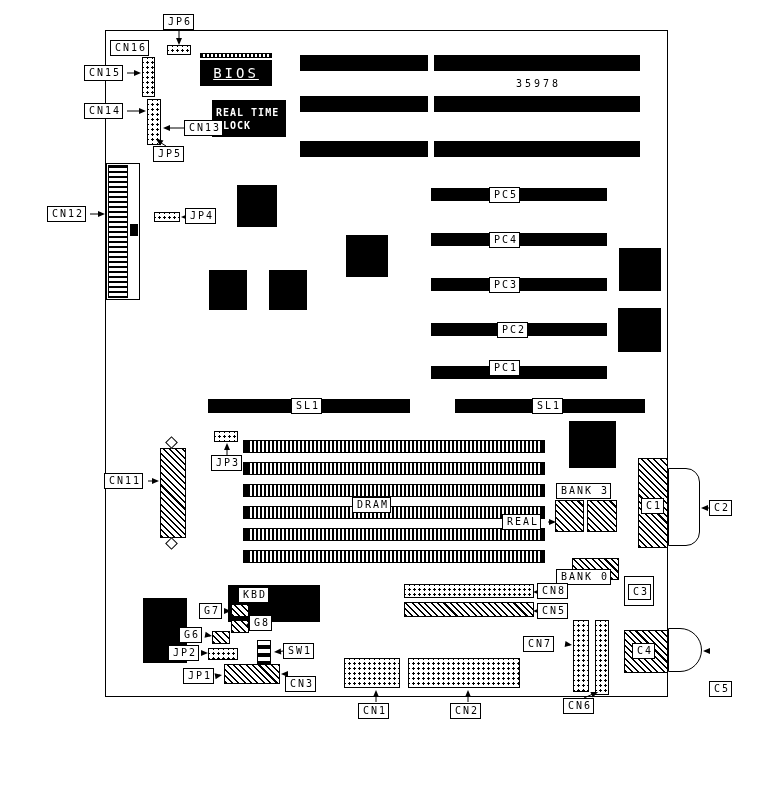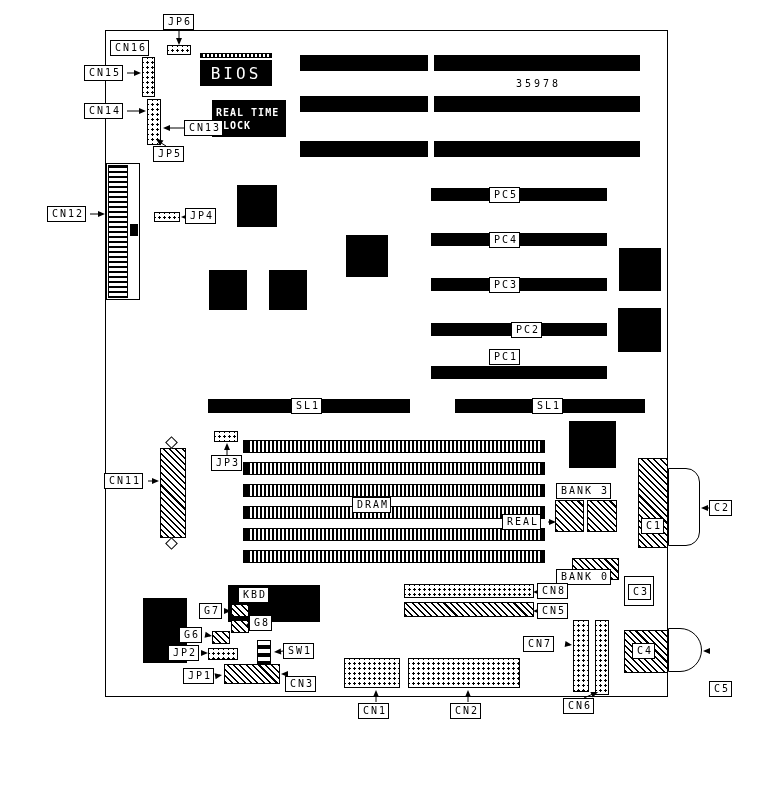--- a/index.html
+++ b/index.html
@@ -18,21 +18,21 @@
   .dots{position:absolute;border:1px solid #000;
          background-image:radial-gradient(circle,#000 1px,transparent 1.3px);
          background-size:5px 5px;background-position:2px 2px;background-color:#fff;}
   .simm{position:absolute;height:13px;border:1px solid #000;
          background:repeating-linear-gradient(90deg,#000 0 2px,#fff 2px 4px);}
   .simm::before,.simm::after{content:"";position:absolute;top:-1px;width:5px;height:13px;background:#000;}
   .simm::before{left:-1px}.simm::after{right:-1px}
   .callout{position:absolute;z-index:7;border:1px solid #000;background:#fff;
          font-size:10px;line-height:12px;letter-spacing:2px;padding:1px 1px 1px 4px;white-space:nowrap;}
   .plain{position:absolute;font-size:10px;letter-spacing:3px;}
-  .whitetext{display:flex;align-items:center;justify-content:center;color:#fff;font-size:16px;letter-spacing:3px;}
+  .whitetext{display:flex;align-items:center;justify-content:center;color:#fff;font-size:14px;letter-spacing:3px;text-decoration:underline;}
   .rtc{display:flex;flex-direction:column;align-items:flex-start;justify-content:center;
          color:#fff;font-weight:bold;font-size:10px;line-height:13px;letter-spacing:1px;padding-left:4px;}
   .dip{position:absolute;border:1px solid #000;
          background:repeating-linear-gradient(180deg,#fff 0 4px,#000 4px 8px);}
   .port{position:absolute;border:1px solid #000;background:#fff;}
   .diamond{position:absolute;width:9px;height:9px;border:1px solid #000;background:#fff;transform:rotate(45deg);}
   .leaders{position:absolute;left:0;top:0;z-index:6;pointer-events:none;}
   .leaders line{stroke:#000;stroke-width:1;}
   .leaders polygon{fill:#000;}
 </style>
@@ -232,31 +232,31 @@
   <div class="callout" style="left:110px;top:40px">CN16</div>
   <div class="callout" style="left:84px;top:65px">CN15</div>
   <div class="callout" style="left:84px;top:103px">CN14</div>
   <div class="callout" style="left:184px;top:120px">CN13</div>
   <div class="callout" style="left:153px;top:146px">JP5</div>
   <div class="callout" style="left:47px;top:206px">CN12</div>
   <div class="callout" style="left:185px;top:208px">JP4</div>
   <div class="callout" style="left:489px;top:187px">PC5</div>
   <div class="callout" style="left:489px;top:232px">PC4</div>
   <div class="callout" style="left:489px;top:277px">PC3</div>
-  <div class="callout" style="left:511px;top:322px">PC2</div>
-  <div class="callout" style="left:489px;top:349px">PC1</div>
+  <div class="callout" style="left:497px;top:322px">PC2</div>
+  <div class="callout" style="left:489px;top:360px">PC1</div>
   <div class="callout" style="left:291px;top:398px">SL1</div>
   <div class="callout" style="left:532px;top:398px">SL1</div>
   <div class="callout" style="left:211px;top:455px">JP3</div>
   <div class="callout" style="left:104px;top:473px">CN11</div>
   <div class="callout" style="left:352px;top:497px">DRAM</div>
   <div class="callout" style="left:502px;top:514px">REAL</div>
   <div class="callout" style="left:556px;top:483px">BANK 3</div>
   <div class="callout" style="left:556px;top:569px">BANK 0</div>
-  <div class="callout" style="left:641px;top:518px">C1</div>
+  <div class="callout" style="left:641px;top:498px">C1</div>
   <div class="callout" style="left:709px;top:500px">C2</div>
   <div class="callout" style="left:628px;top:584px">C3</div>
   <div class="callout" style="left:632px;top:643px">C4</div>
   <div class="callout" style="left:709px;top:681px">C5</div>
   <div class="callout" style="left:537px;top:583px">CN8</div>
   <div class="callout" style="left:537px;top:603px">CN5</div>
   <div class="callout" style="left:523px;top:636px">CN7</div>
   <div class="callout" style="left:563px;top:698px">CN6</div>
   <div class="callout" style="left:238px;top:587px">KBD</div>
   <div class="callout" style="left:199px;top:603px">G7</div>

